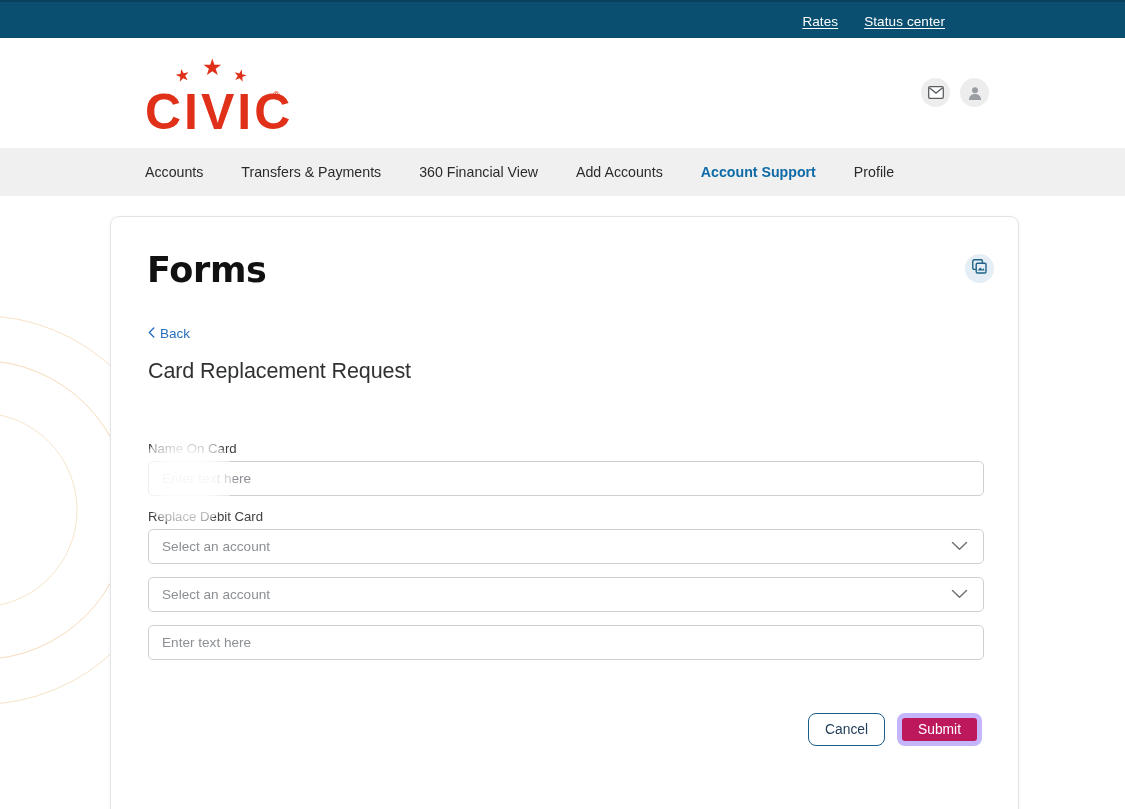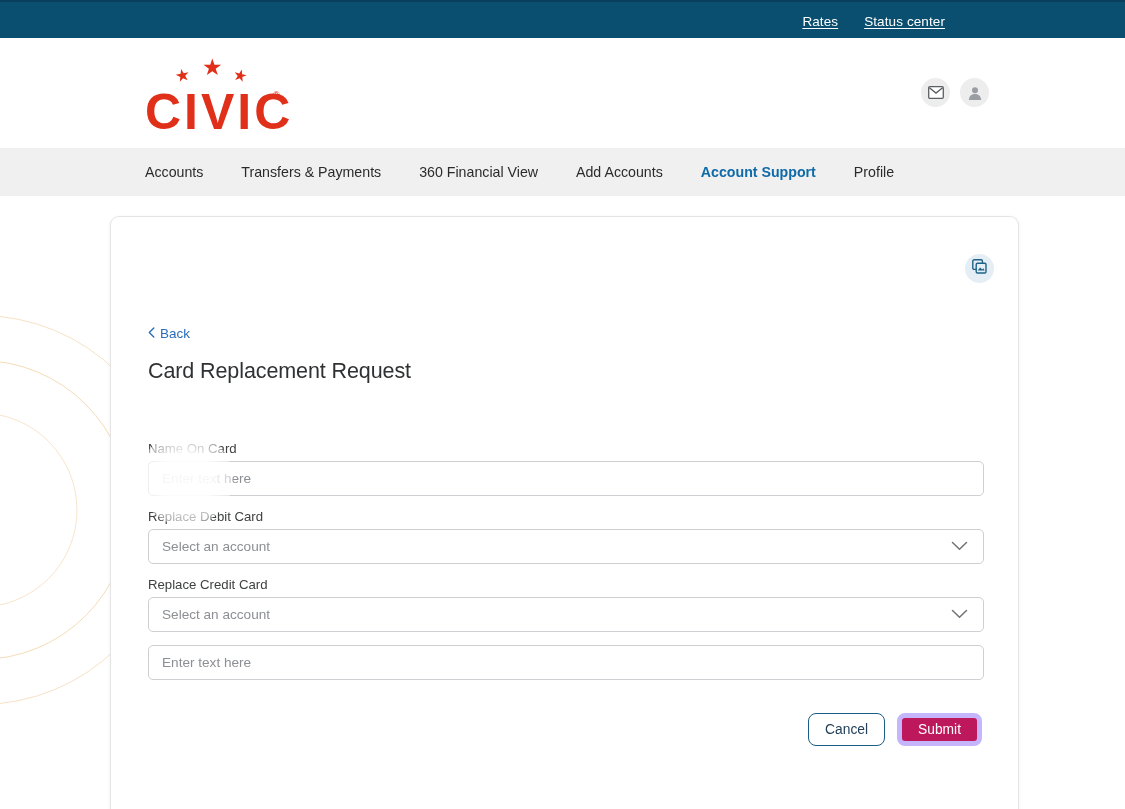--- a/index.html
+++ b/index.html
@@ -312,20 +312,21 @@
       <span class="nav-item">Transfers &amp; Payments</span>
       <span class="nav-item">360 Financial View</span>
       <span class="nav-item">Add Accounts</span>
       <span class="nav-item active">Account Support</span>
       <span class="nav-item">Profile</span>
     </div>
   </div>
 
   <div class="card">
 
+    <div class="forms-title">Forms</div>
 
     <div class="doc-btn">
       <span>
         <svg width="15" height="15" viewBox="0 0 15 15">
           <rect x="0.8" y="0.8" width="9.6" height="9.6" rx="1.3" fill="none" stroke="#1e6288" stroke-width="1.4"></rect>
           <rect x="4.2" y="4.2" width="9.8" height="9.8" rx="1.3" fill="#e4eef4" stroke="#1e6288" stroke-width="1.4"></rect>
           <path d="M5.6 11.6 L8.2 8.4 L10.2 10.6 L11.4 9.2 L12.7 11.6 Z" fill="#1e6288"></path>
         </svg>
       </span>
     </div>
@@ -357,21 +358,20 @@
           <span>Select an account</span>
           <span class="chev-down">
             <svg width="17" height="10" viewBox="0 0 17 10">
               <path d="M1.5 1.5 L8.5 8.3 L15.5 1.5" fill="none" stroke="#6f7378" stroke-width="1.5" stroke-linecap="round" stroke-linejoin="round"></path>
             </svg>
           </span>
         </div>
       </div>
 
       <div class="field">
-        <span class="field-label">Replace Credit Card</span>
         <div class="field-input select">
           <span>Select an account</span>
           <span class="chev-down">
             <svg width="17" height="10" viewBox="0 0 17 10">
               <path d="M1.5 1.5 L8.5 8.3 L15.5 1.5" fill="none" stroke="#6f7378" stroke-width="1.5" stroke-linecap="round" stroke-linejoin="round"></path>
             </svg>
           </span>
         </div>
       </div>
 

